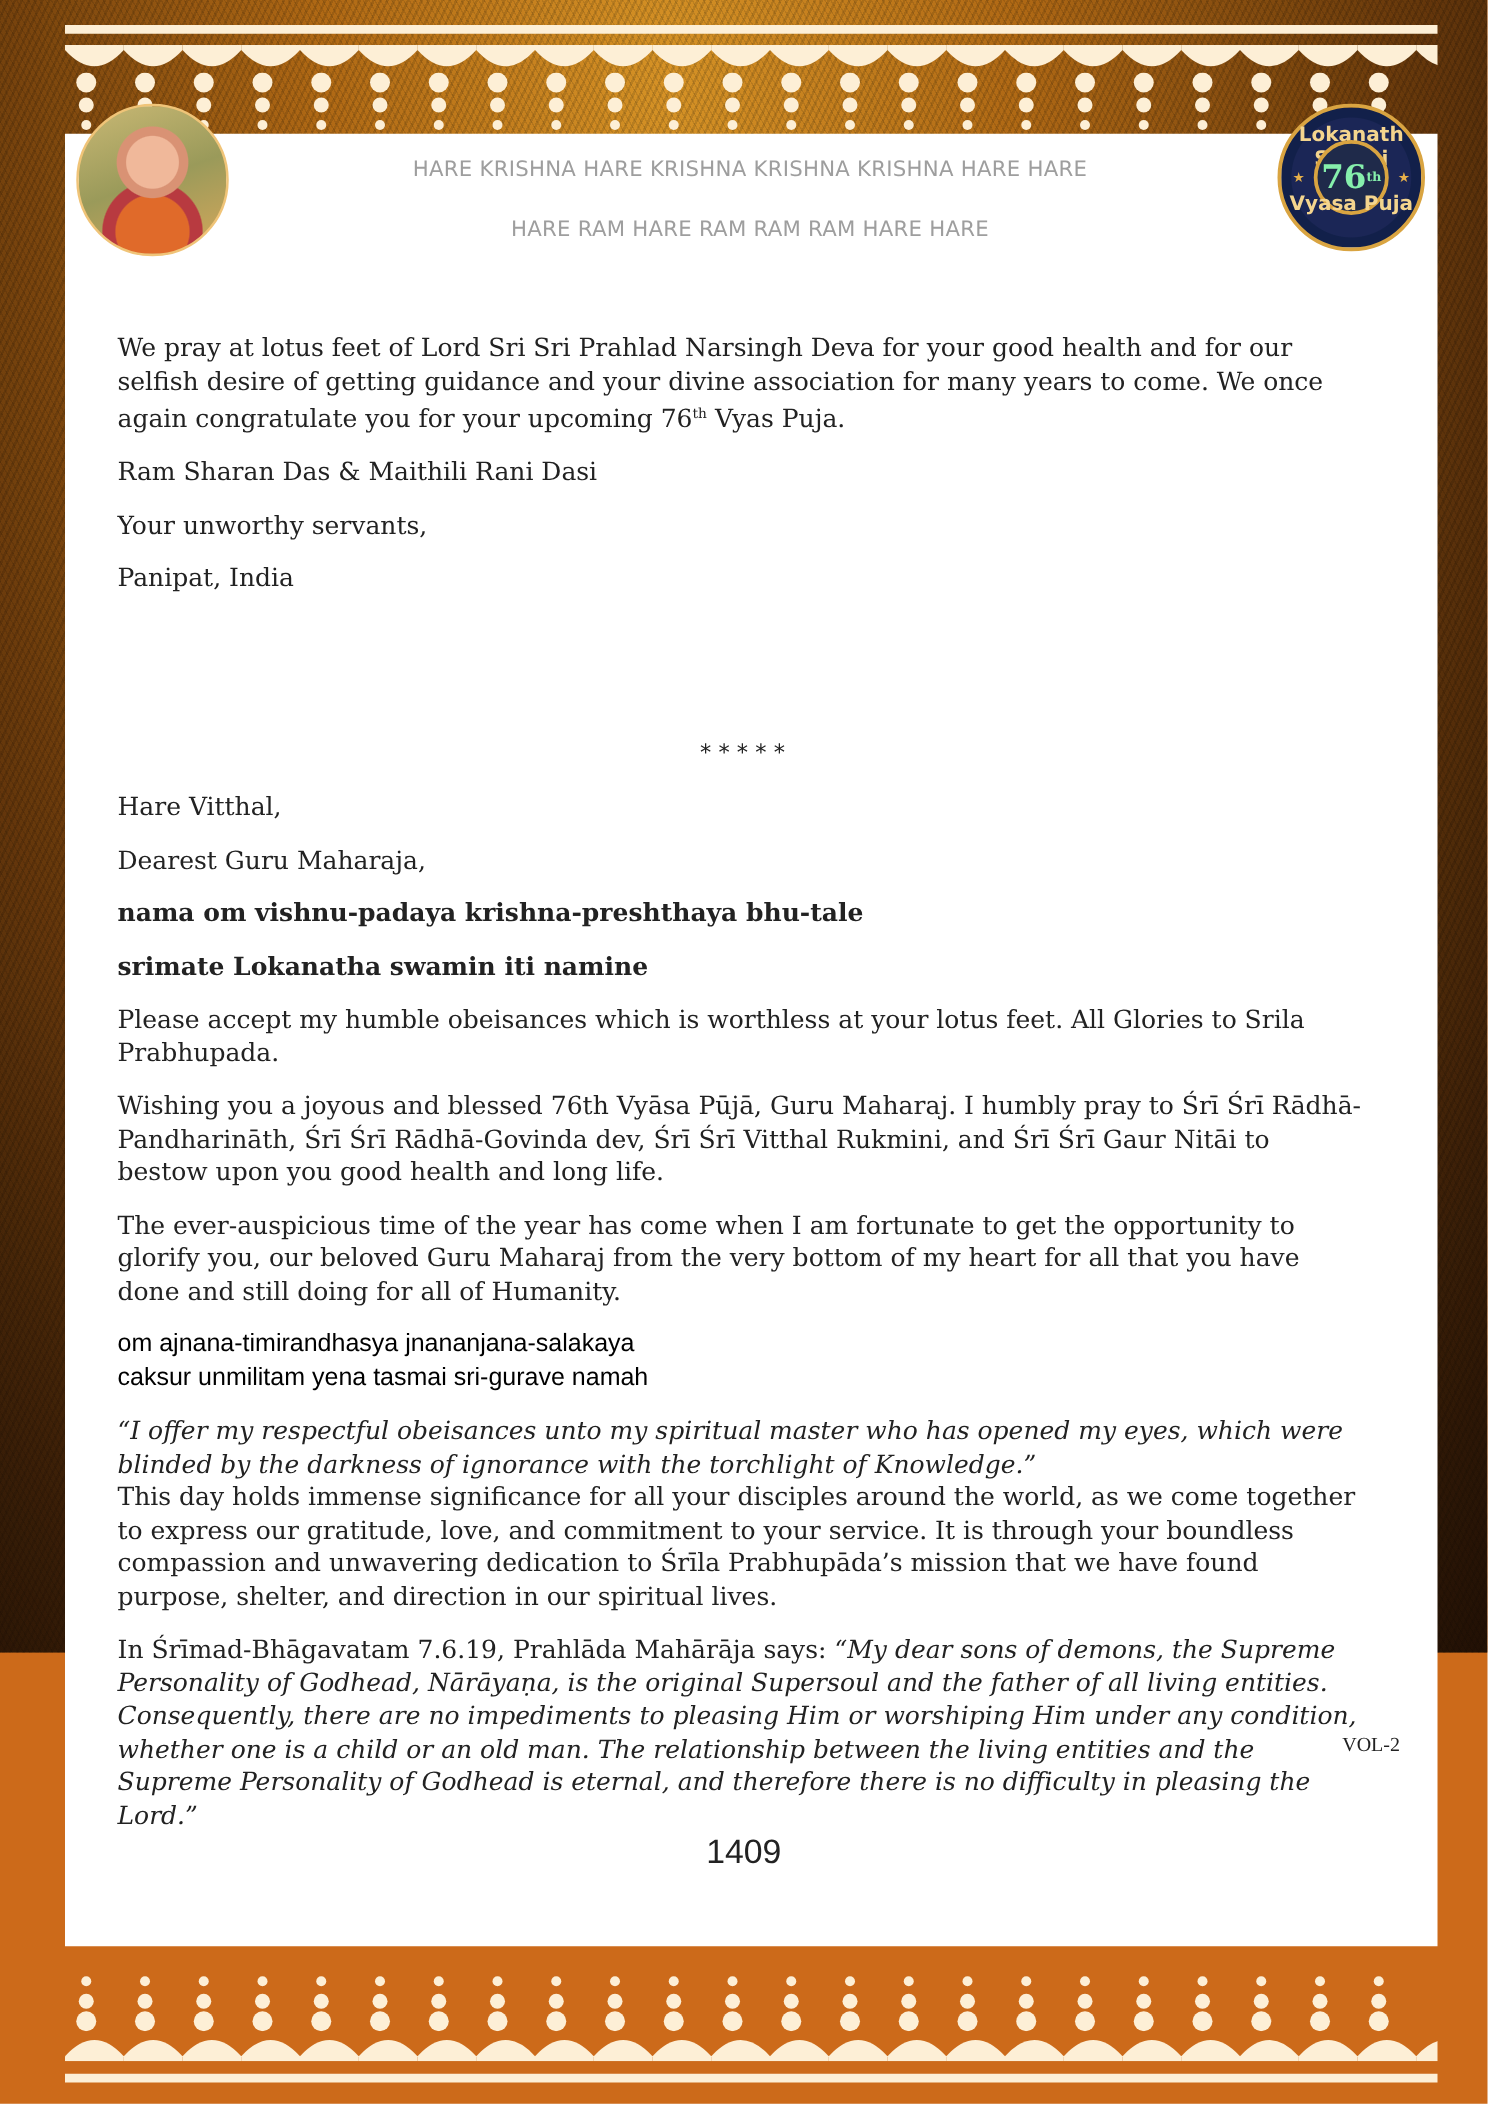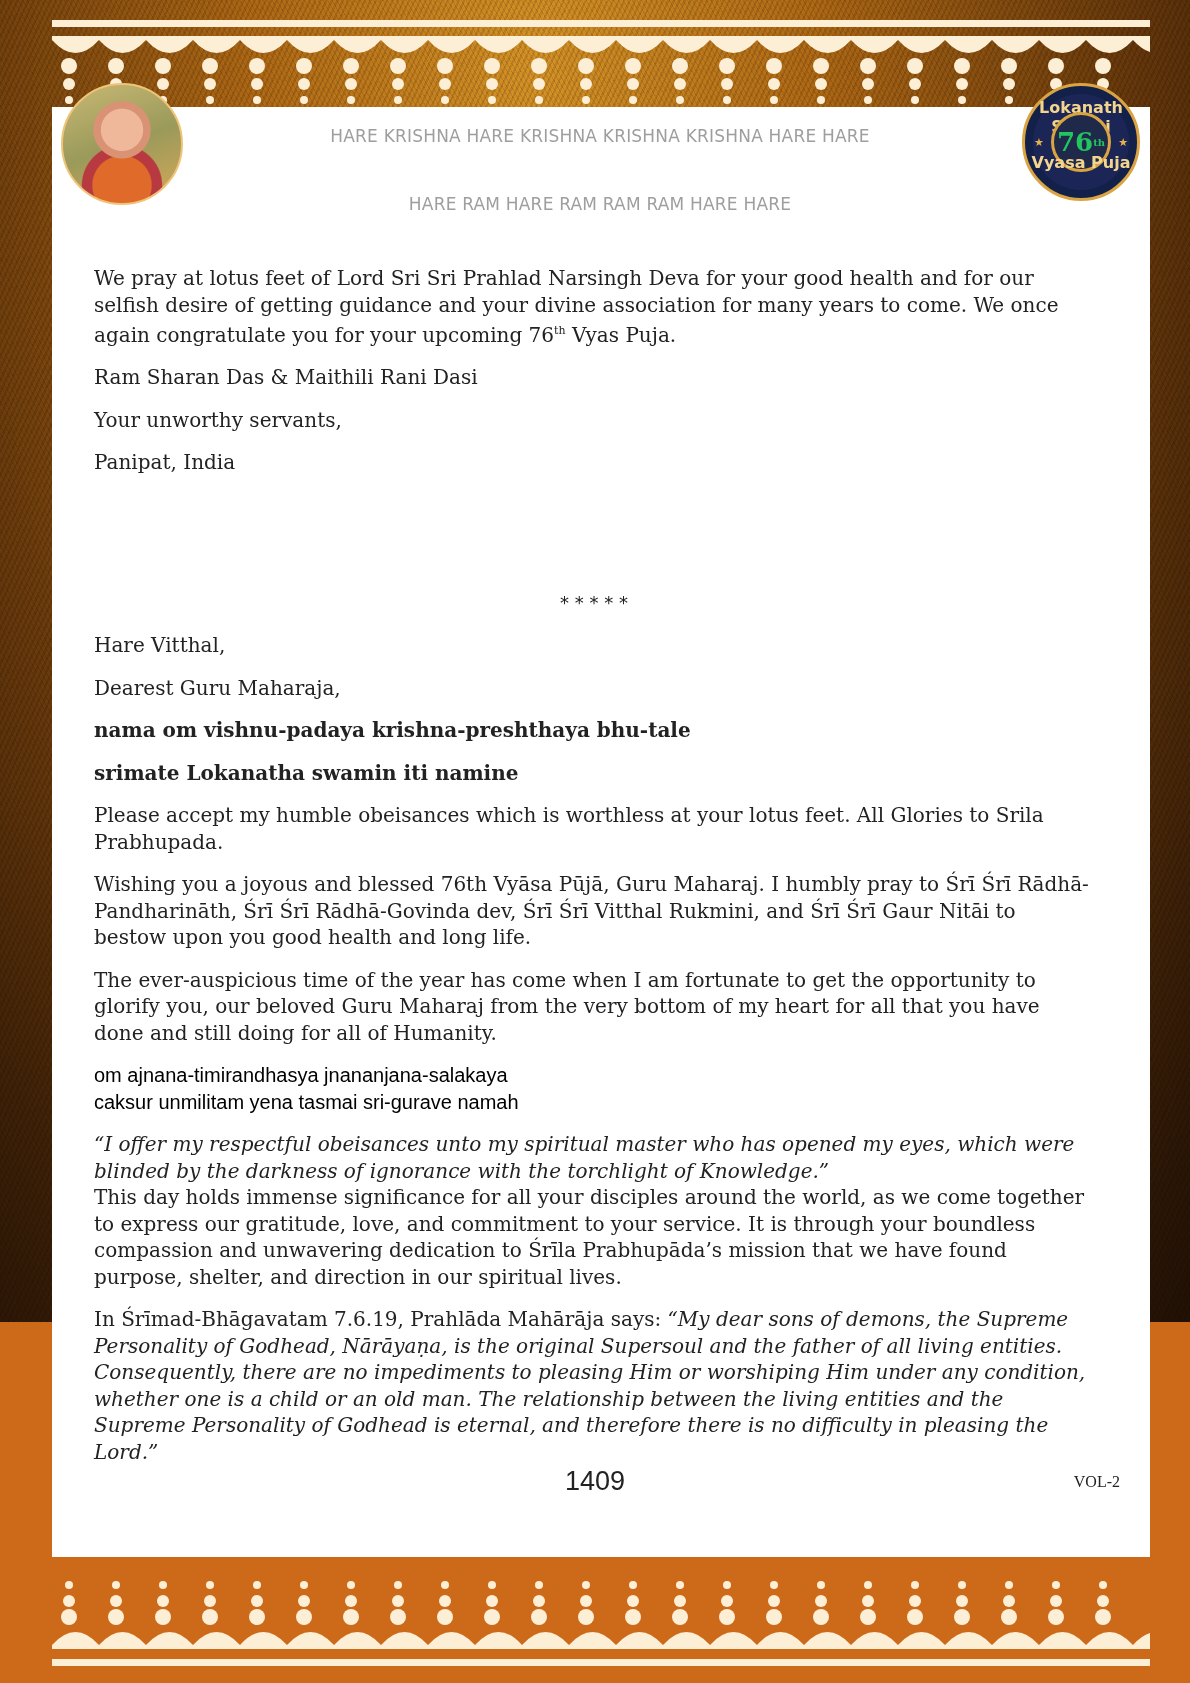--- a/index.html
+++ b/index.html
@@ -41,21 +41,21 @@
     .badge {
       position:absolute; left:1022px; top:83px; width:118px; height:118px; border-radius:50%;
       background: radial-gradient(circle, #1b2656 0 60%, #12204a 61% 100%);
       border:3px solid #d9a441; box-sizing:border-box;
     }
     .badge-inner {
       position:absolute; left:50%; top:50%; transform:translate(-50%,-50%);
       width:60px; height:60px; border-radius:50%;
       background:#1f2a4a; border:3px solid #d9a441; box-sizing:border-box;
       display:flex; align-items:center; justify-content:center;
-      color:#22c55e; font-family:"DejaVu Serif", serif; font-weight:bold; font-size:26px;
+      color:#86efac; font-family:"DejaVu Serif", serif; font-weight:bold; font-size:26px;
     }
     .badge-inner sup { font-size:10px; }
     .badge-top, .badge-bot {
       position:absolute; left:0; width:100%; text-align:center; color:#f4d58e;
       font-family:"DejaVu Sans", sans-serif; font-weight:bold; font-size:16px;
     }
     .badge-top { top:12px; }
     .badge-bot { bottom:26px; }
     .badge-star { position:absolute; top:50%; transform:translateY(-50%); color:#e6b04a; font-size:11px; }
 
@@ -71,21 +71,21 @@
     .content p { margin:0 0 16px 0; }
     .content .sans { font-family:"Liberation Sans", sans-serif; }
     .content .b { font-weight:bold; }
     .content .i { font-style:italic; }
     .stars { text-align:center; margin:0 0 16px 0; font-family:"DejaVu Sans", sans-serif; font-size:18px; }
     .footer-page {
       position:absolute; left:530px; top:1466px; width:130px; text-align:center;
       font-family:"Liberation Sans", sans-serif; font-size:27px; color:#222;
     }
     .footer-vol {
-      position:absolute; left:1020px; top:1473px; width:100px; text-align:right;
+      position:absolute; left:1020px; top:1388px; width:100px; text-align:right;
       font-family:"Liberation Serif", serif; font-size:16px; color:#222;
     }
   </style>
 </head>
 <body>
 
 <div class="bg-texture"></div>
 
 <div class="top-band">
   <div class="rule" style="top:2px;height:7px;"></div>
@@ -287,21 +287,21 @@
       <path d="M987,24 L987,20 Q1010.5,-6 1034,20 L1034,24 Z" fill="#fdefd6"></path>
       <path d="M1034,24 L1034,20 Q1057.5,-6 1081,20 L1081,24 Z" fill="#fdefd6"></path>
       <path d="M1081,24 L1081,20 Q1104.5,-6 1128,20 L1128,24 Z" fill="#fdefd6"></path>
     </svg>
   <div class="rule" style="top:84px;height:7px;"></div>
 </div>
 
 <div class="avatar" title="Lokanath Swami portrait"></div>
 
 <div class="mantra" style="top:126px;">HARE KRISHNA HARE KRISHNA KRISHNA KRISHNA HARE HARE</div>
-<div class="mantra" style="top:174px;margin-top:20px;">HARE RAM HARE RAM RAM RAM HARE HARE</div>
+<div class="mantra" style="top:174px;">HARE RAM HARE RAM RAM RAM HARE HARE</div>
 
 <div class="badge">
   <div class="badge-top">Lokanath Swami</div>
   <span class="badge-star" style="left:9px;">★</span>
   <span class="badge-star" style="right:9px;">★</span>
   <div class="badge-inner">
     <span>76</span>
       <sup>th</sup>
   </div>
   <div class="badge-bot">Vyasa Puja</div>

